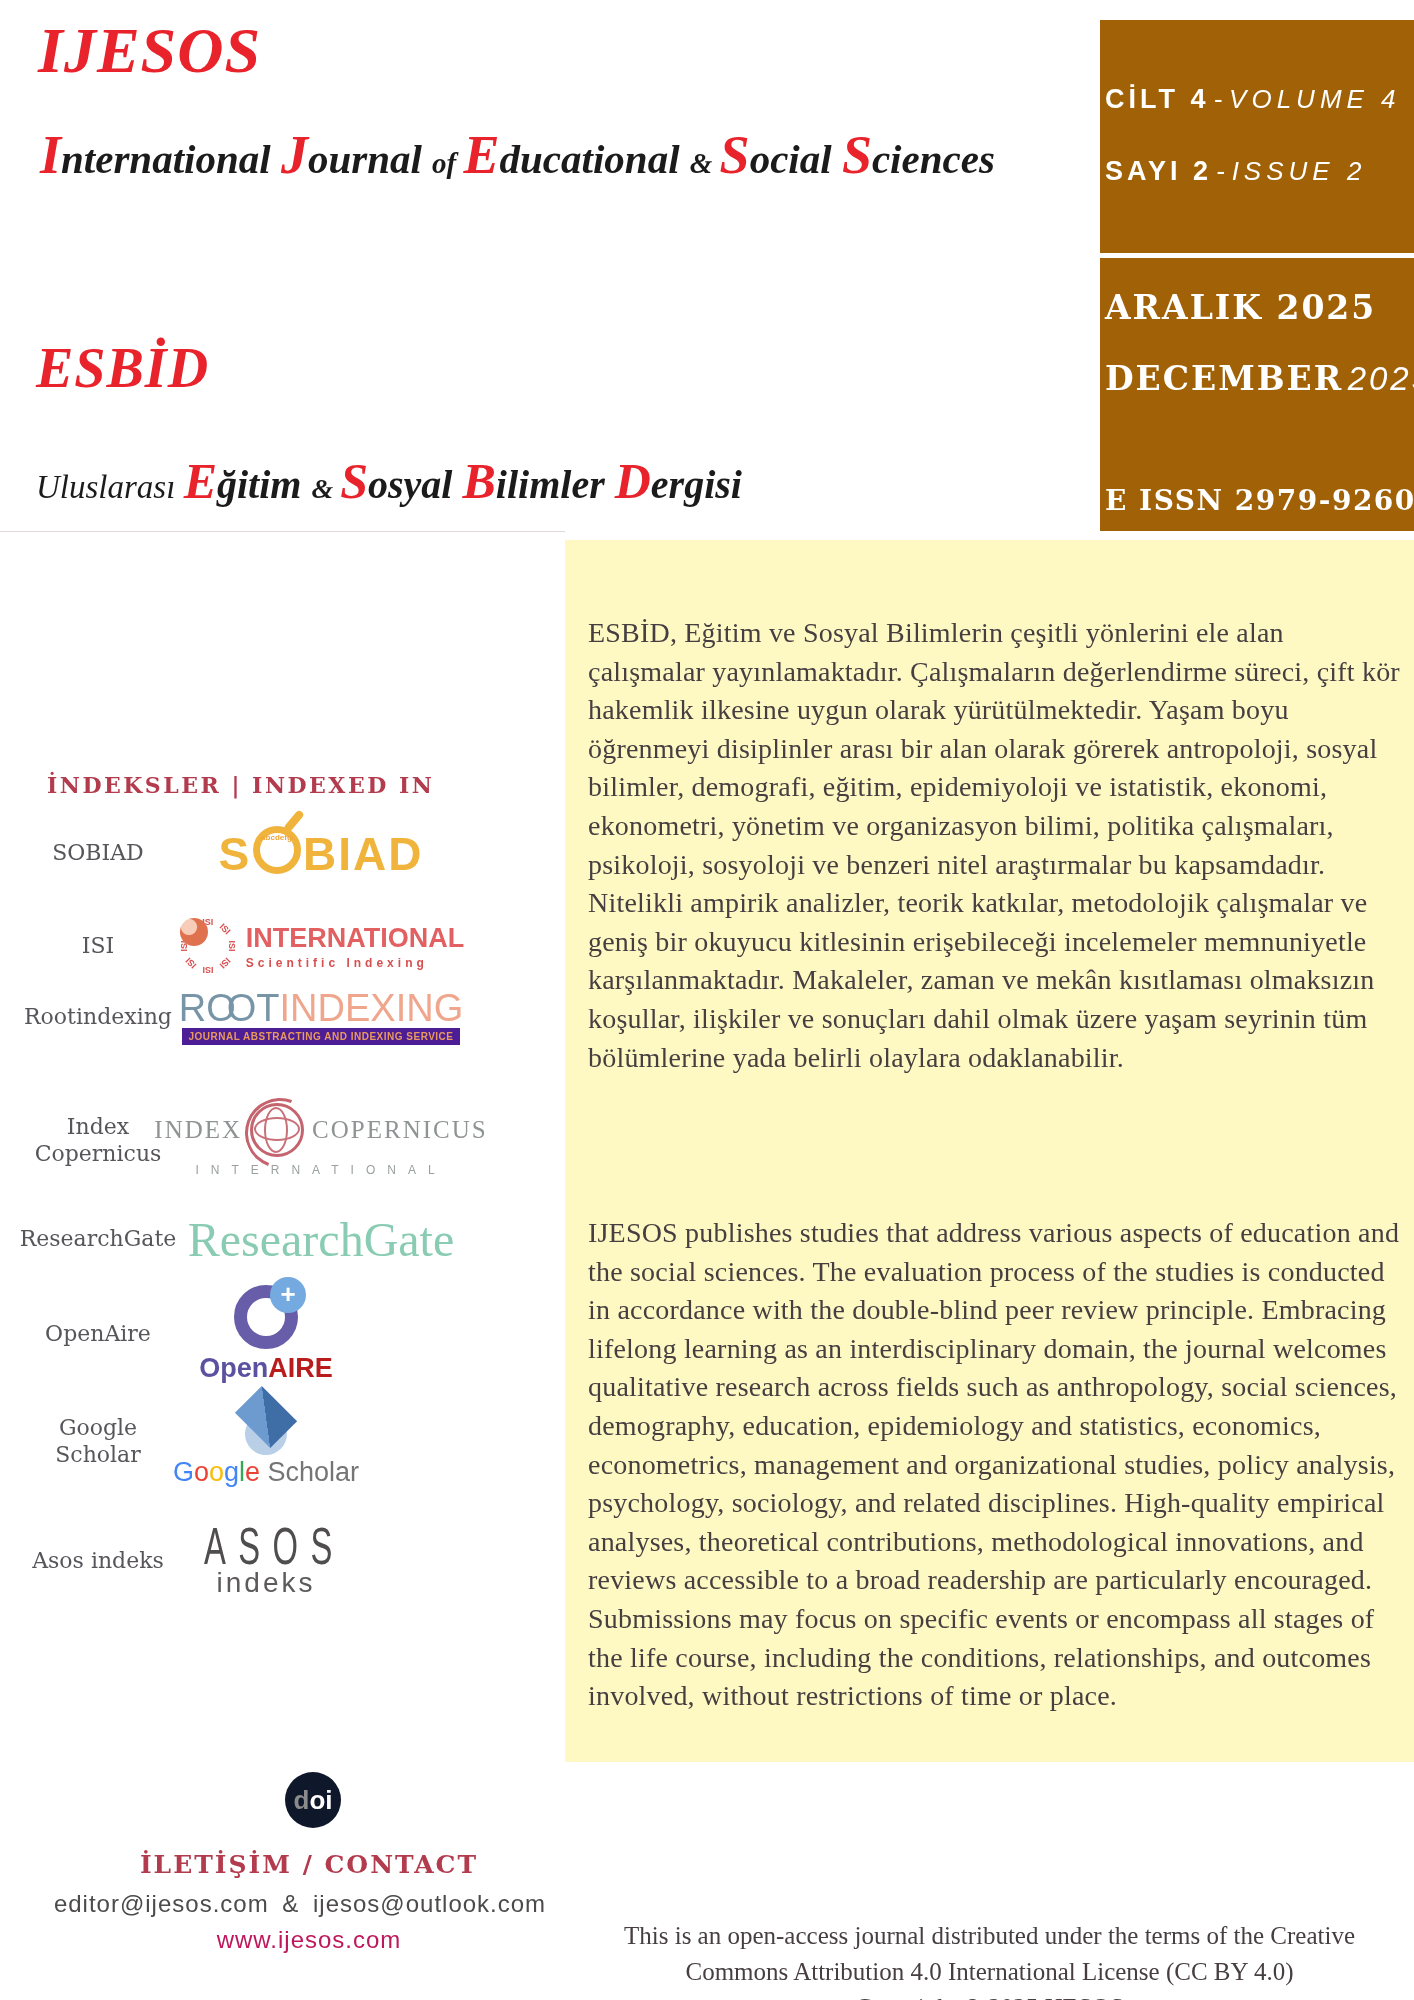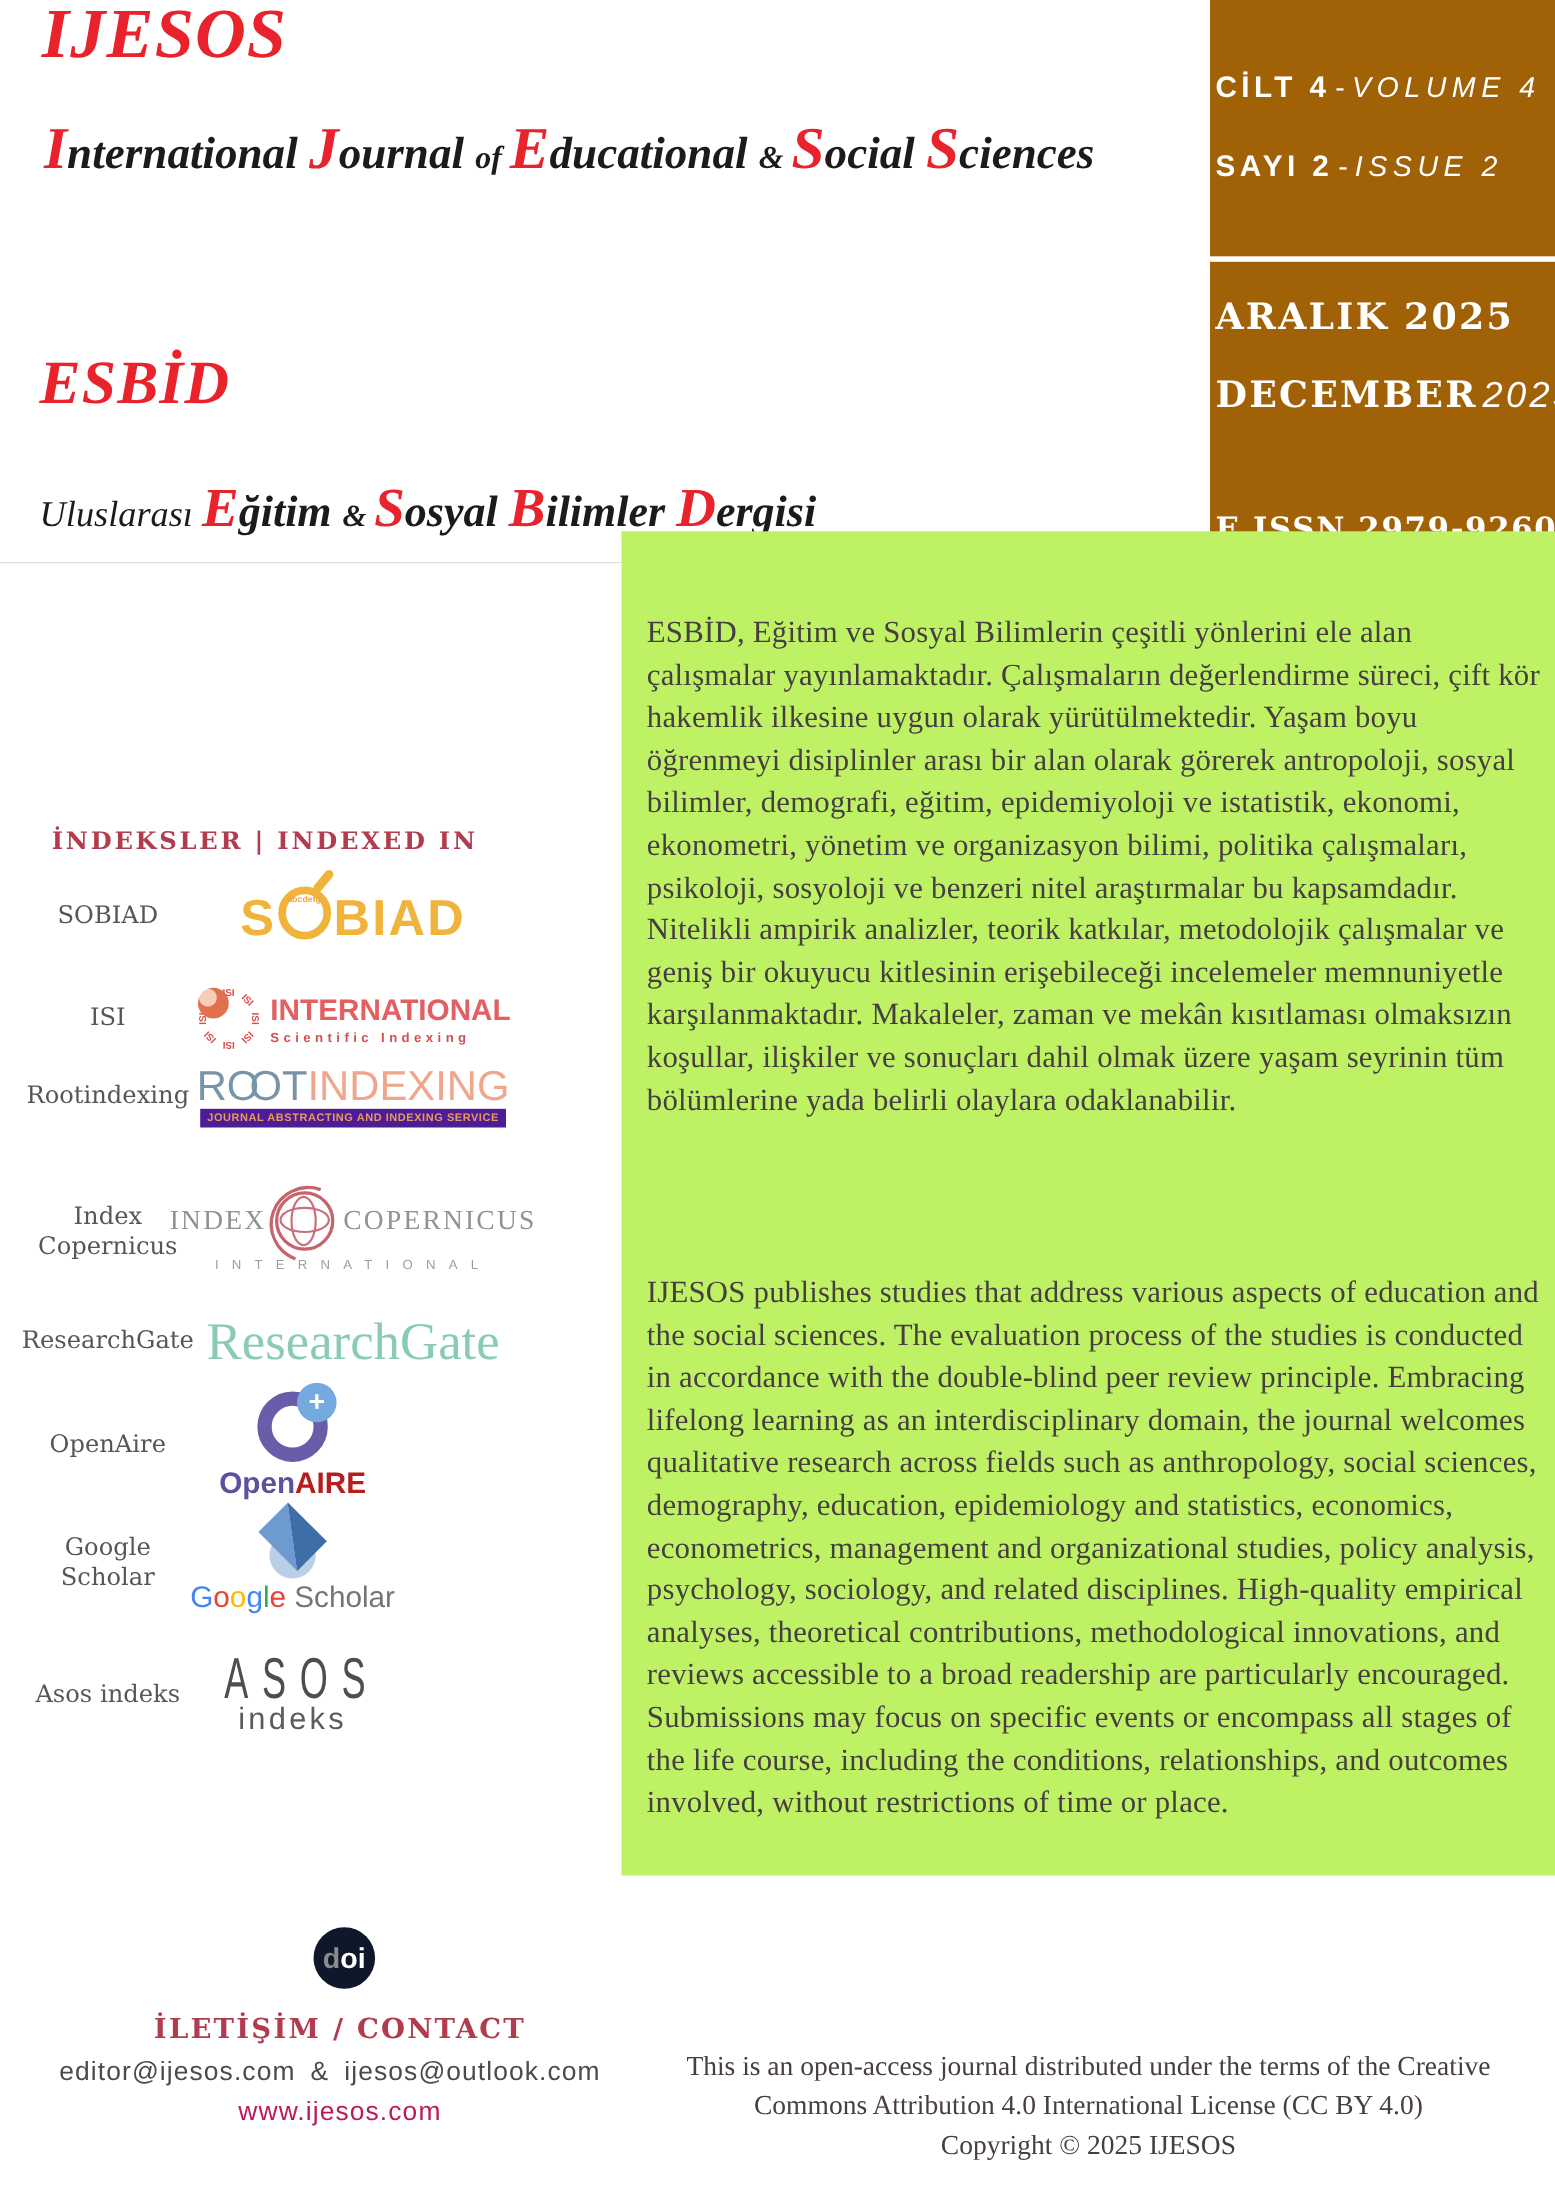--- a/index.html
+++ b/index.html
@@ -1,18 +1,18 @@
 <!DOCTYPE html>
 <html><head>
 <meta charset="utf-8">
 <style>
   html,body{margin:0;padding:0;}
   body{width:1414px;height:2000px;position:relative;background:#ffffff;
        font-family:"Liberation Sans",sans-serif;overflow:hidden;}
-  .page{position:absolute;inset:0;}
+  .page{position:absolute;inset:0;margin-top:20px;}
 
   
   .logo-ijesos{position:absolute;left:38px;top:-6px;
     font-family:"Liberation Serif",serif;font-style:italic;font-weight:700;
     font-size:64px;color:#e8232b;letter-spacing:1px;}
   .title-en{position:absolute;left:40px;top:104px;white-space:nowrap;
     font-family:"Liberation Serif",serif;font-style:italic;color:#1b1b1b;}
   .title-en .cap{color:#e8232b;font-size:54px;font-weight:700;}
   .title-en .word{font-size:41px;font-weight:700;}
   .title-en .small{font-size:29px;font-weight:600;}
@@ -147,21 +147,21 @@
 
   
   .contact-header{position:absolute;left:0;top:1318px;width:618px;text-align:center;
     font-family:"DejaVu Serif",serif;font-weight:700;font-size:25px;letter-spacing:2px;color:#b23b4d;}
   .contact-emails{position:absolute;left:0;top:1358px;width:600px;text-align:center;
     font-size:24px;font-weight:300;color:#4c4a4a;letter-spacing:1px;word-spacing:6px;}
   .contact-web{position:absolute;left:0;top:1394px;width:618px;text-align:center;
     font-size:24px;font-weight:300;color:#be185d;letter-spacing:1px;}
 
   
-  .pink-panel{position:absolute;left:565px;top:483px;width:849px;height:1222px;background:#bef264;}
+  .pink-panel{position:absolute;left:565px;top:520px;width:849px;height:1222px;background:#fef9c3;}
   .para{position:absolute;margin:0;font-family:"Liberation Serif",serif;
     font-size:28px;line-height:38.6px;color:#463e40;letter-spacing:0.2px;}
   .para-tr{left:23px;top:74px;width:812px;}
   .para-en{left:23px;top:674px;width:812px;}
   .pink-footer{position:absolute;left:0;top:1378px;width:100%;text-align:center;
     font-family:"Liberation Serif",serif;font-size:25px;line-height:36px;color:#463e40;}
 </style>
 </head>
 <body>
 

